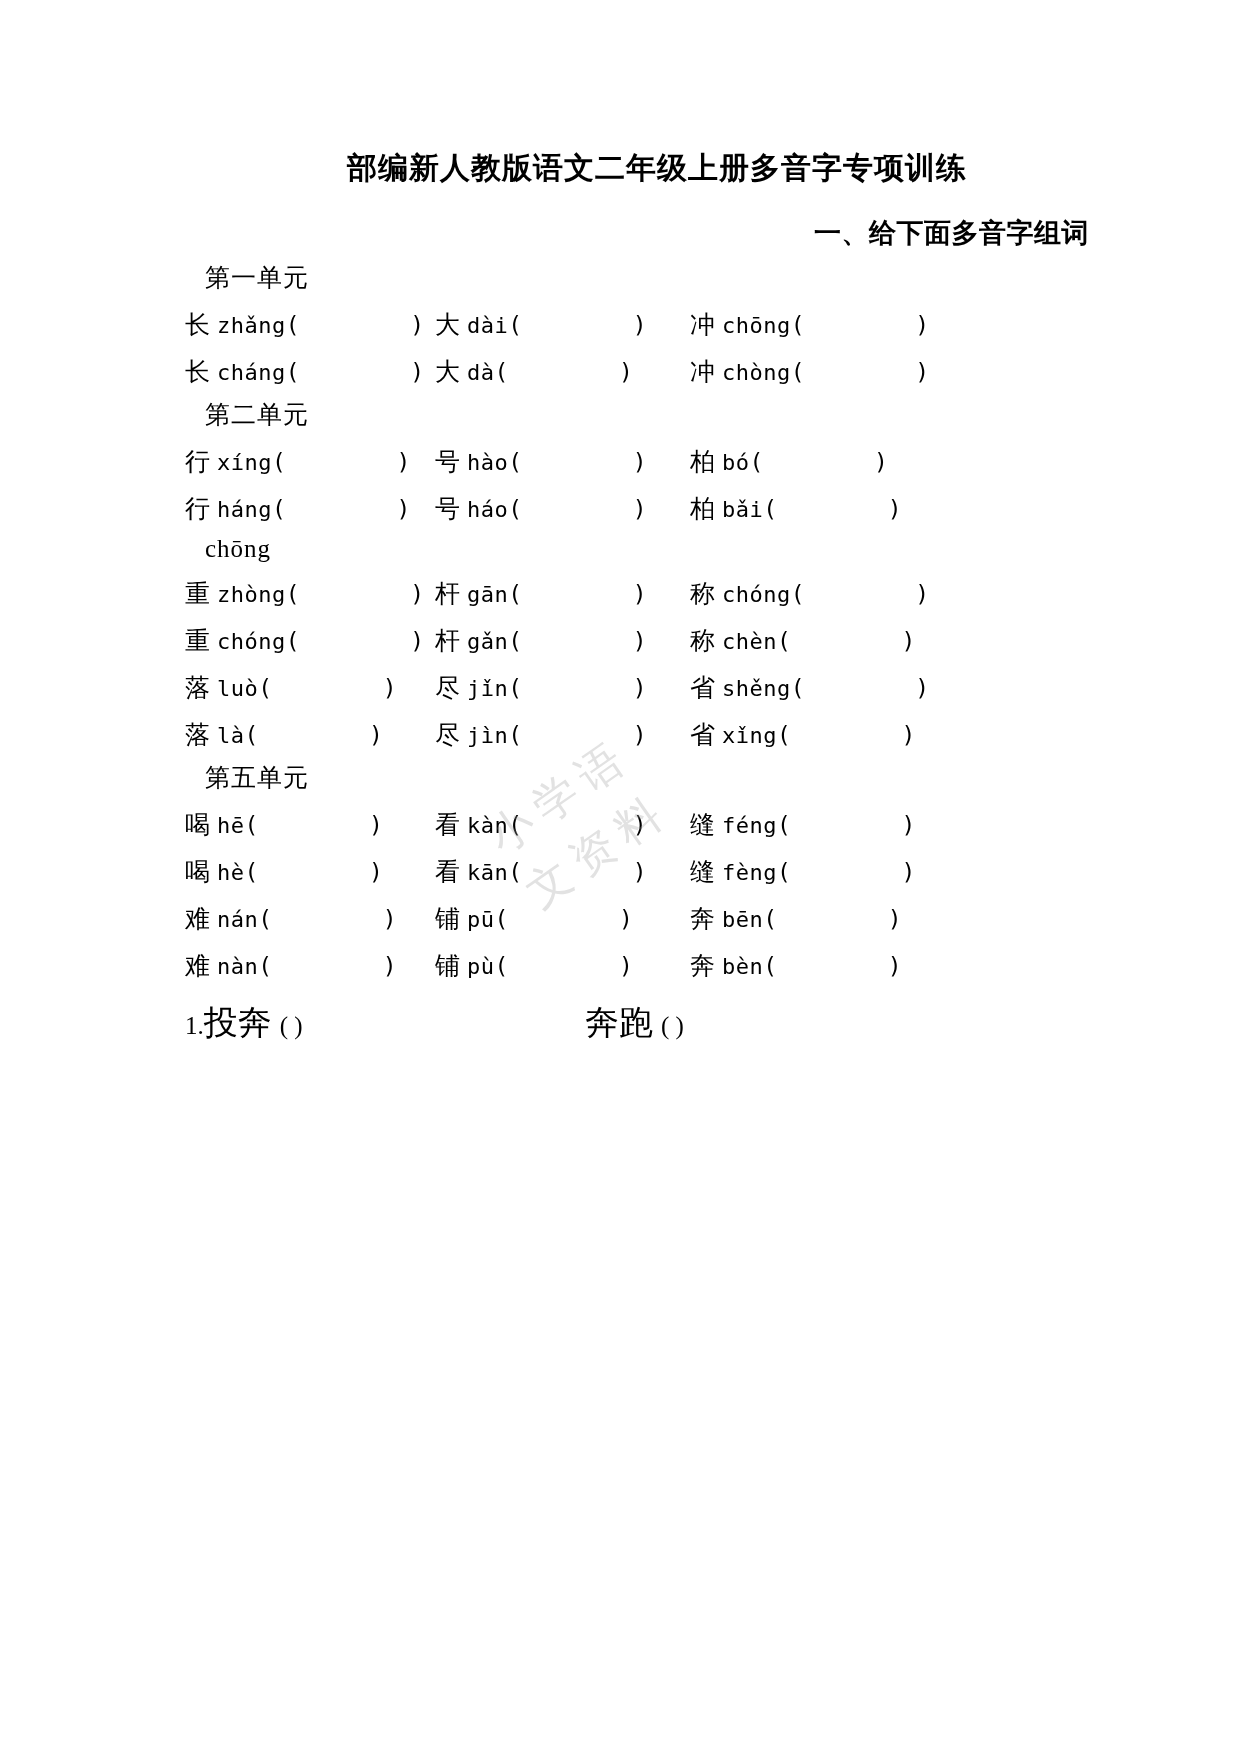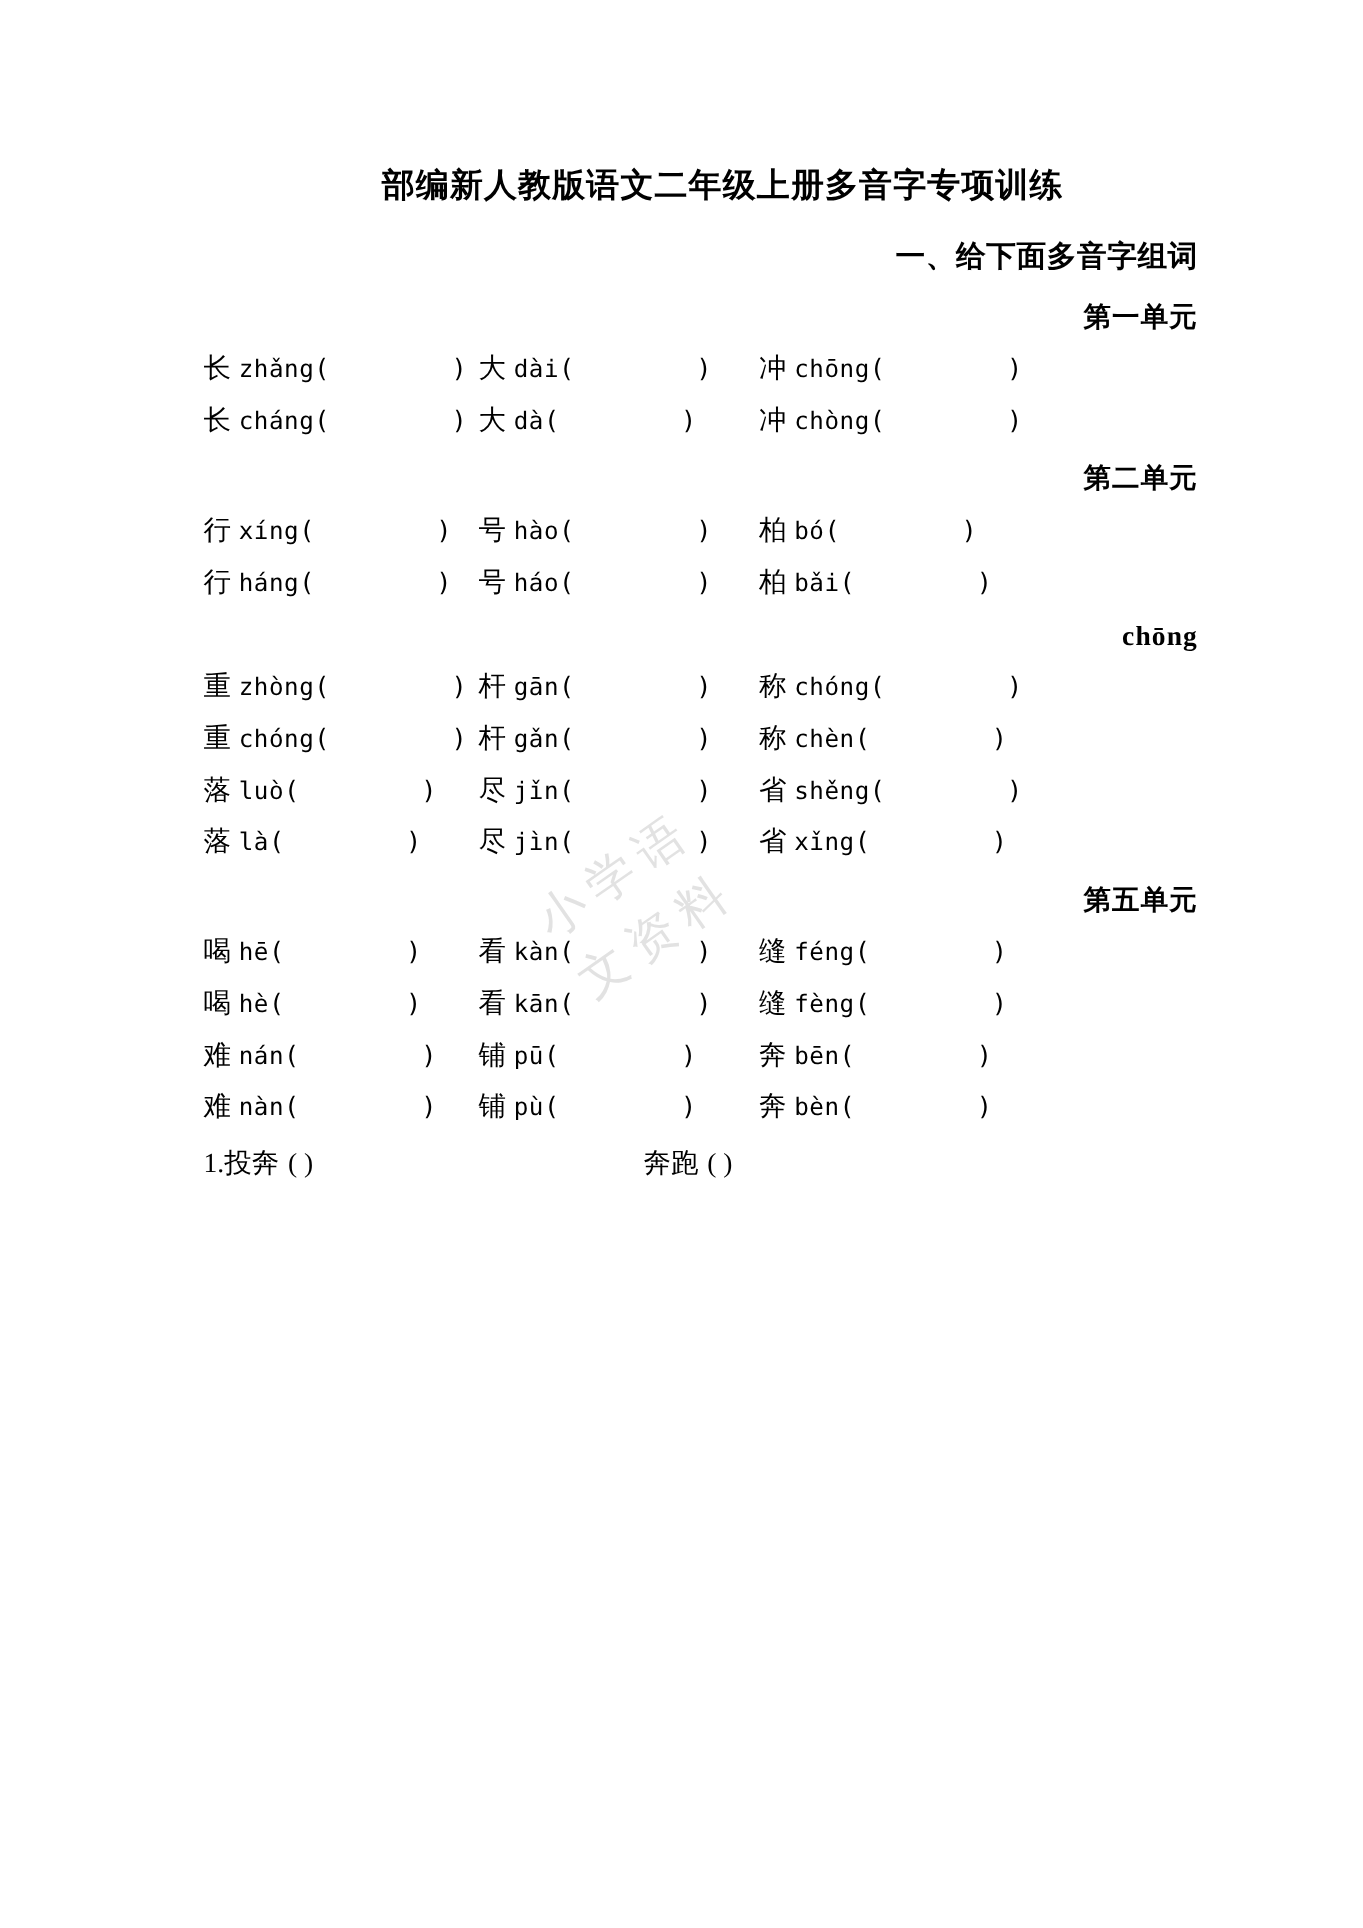--- a/index.html
+++ b/index.html
@@ -31,24 +31,24 @@
     padding-left: 40px;
   }
   .section-heading {
     font-size: 27px;
     font-weight: bold;
     margin: 26px 0 0 -10px;
     letter-spacing: 0.5px;
     text-align: right;
   }
   .unit-heading {
-    text-align: right;
-    font-size: 25px;
-    font-weight: bold;
-    margin: 20px 0 4px 0;
+    text-align: left;
+    font-size: 25px;
+    font-weight: normal;
+    margin: 10px 0 4px 0;
     padding-left: 20px;
     letter-spacing: 1px;
   }
   .row {
     display: flex;
     align-items: baseline;
     margin: 14px 0 0 0;
   }
   .cell {
     display: flex;
@@ -79,21 +79,21 @@
     align-items: baseline;
     margin-top: 18px;
     font-size: 25px;
   }
   .sub-row .num {
     font-family: "Liberation Serif", serif;
     font-size: 25px;
   }
   .sub-row .word {
     font-family: Liberation Mono, monospace;
-    font-size: 25px;
+    font-size: 34px;
     margin-right: 8px;
   }
   .sub-item { display: flex; align-items: baseline; }
   .si1 { width: 400px; }
   .watermark {
     position: absolute;
     left: 520px;
     top: 700px;
     width: 320px;
     height: 260px;

